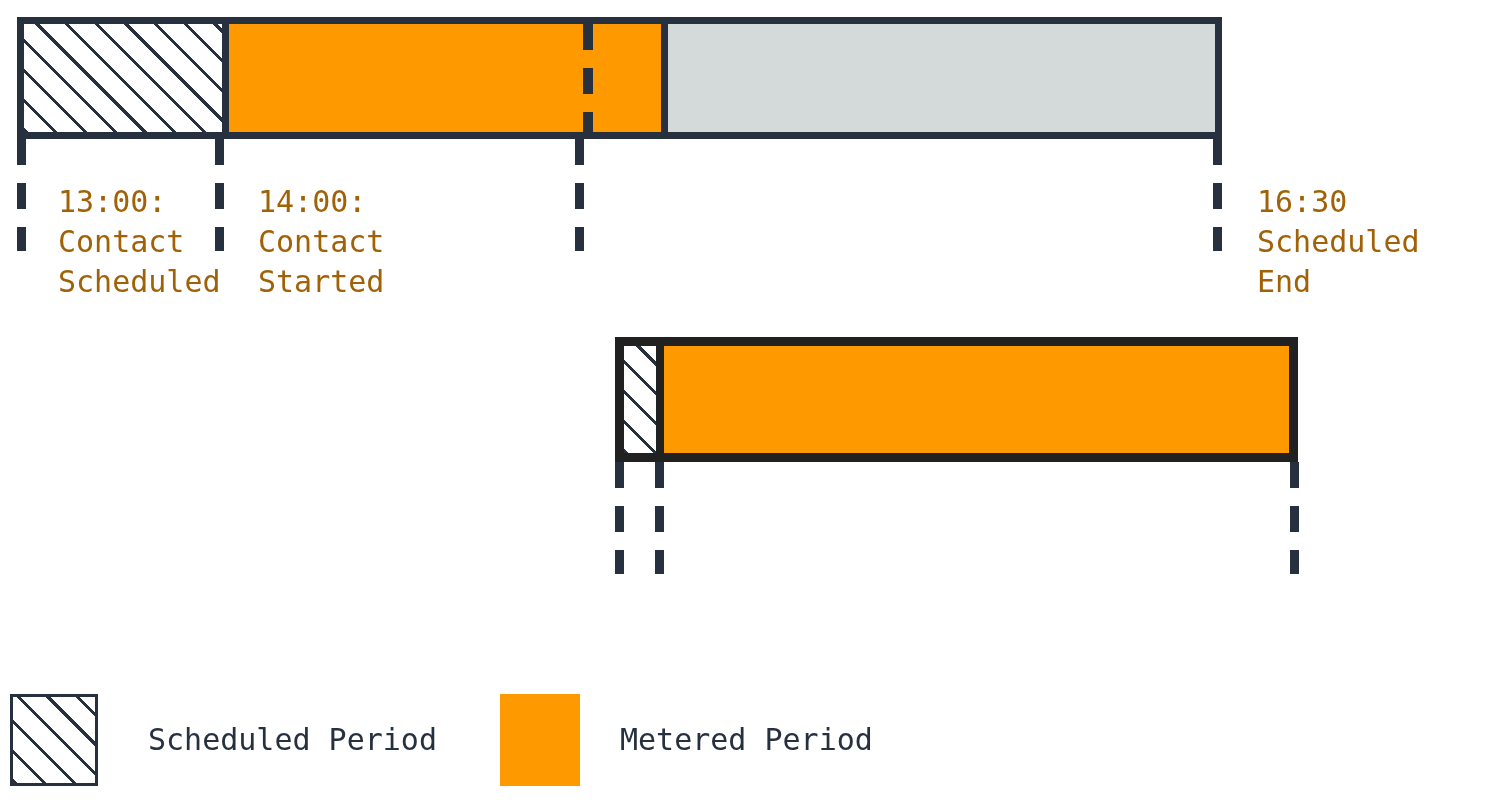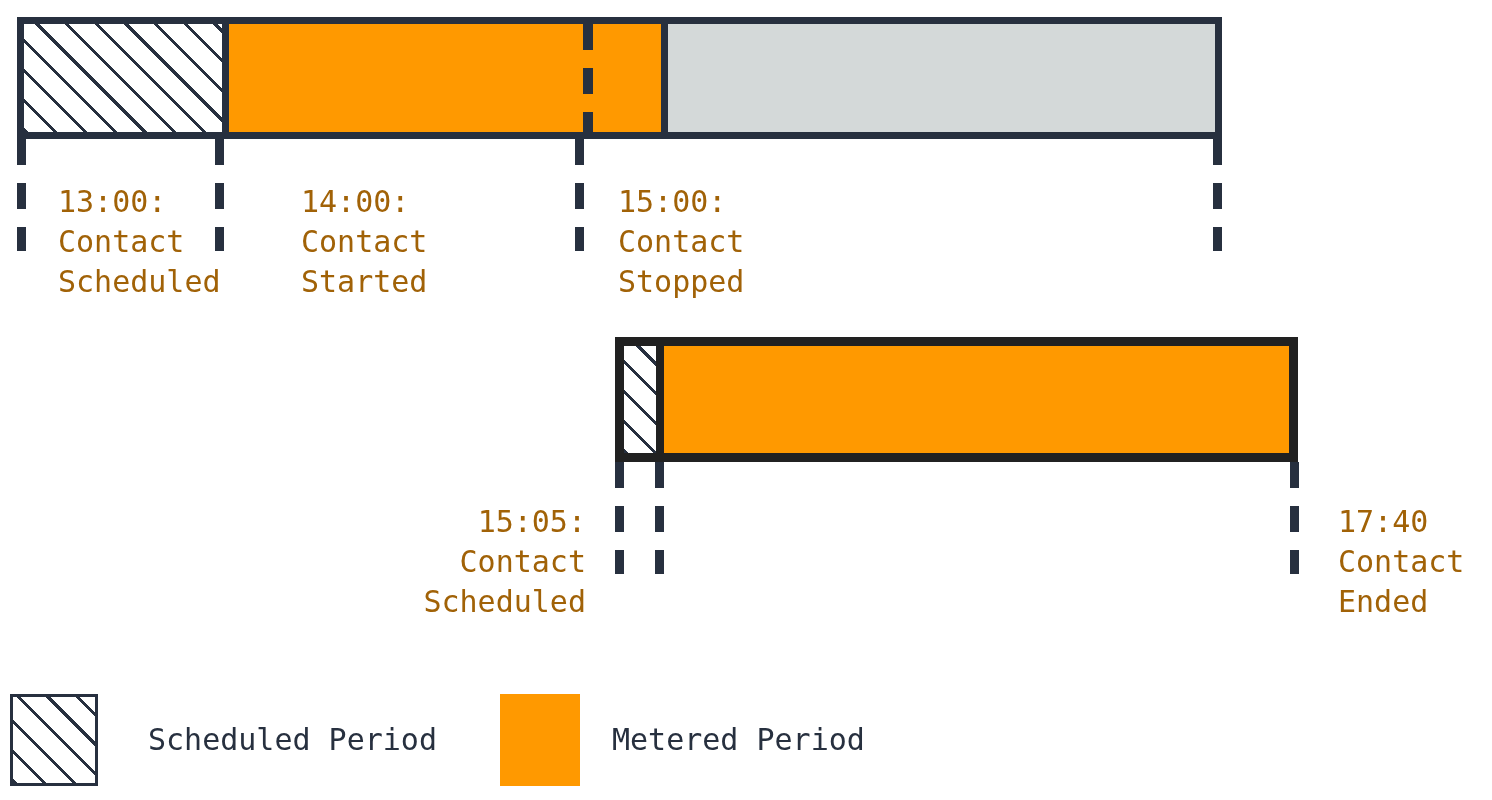--- a/index.html
+++ b/index.html
@@ -118,51 +118,45 @@
 
   <div class="tick" style="left:17px;   top:139px; height:112px;"></div>
   <div class="tick" style="left:215px;  top:139px; height:112px;"></div>
   <div class="tick" style="left:575px;  top:139px; height:112px;"></div>
   <div class="tick" style="left:1213px; top:139px; height:112px;"></div>
 
   <div class="tlabel" style="left:58px; top:182px;"><span>13:00:</span>
 <span>Contact</span>
 <span>Scheduled</span></div>
 
-  <div class="tlabel" style="left:258px; top:182px;margin-left:43px;"><span>14:00:</span>
+  <div class="tlabel" style="left:258px; top:182px;"><span>14:00:</span>
 <span>Contact</span>
 <span>Started</span></div>
 
-  <div class="tlabel" style="left:618px; top:182px;"><span>15:00:</span>
-<span>Contact</span>
-<span>Stopped</span></div>
 
+  <div class="tlabel" style="left:1257px; top:182px;"><span>16:30</span>
+<span>Scheduled</span>
+<span>End</span></div>
 
   <div class="bar black" style="left:615px; top:337px; width:683px; height:125px;">
     <div class="seg scheduled divider-right-black" style="width:40px;"></div>
     <div class="seg metered" style="flex:1 1 auto;"></div>
   </div>
 
   <div class="tick" style="left:615px;  top:462px; height:112px;"></div>
   <div class="tick" style="left:655px;  top:462px; height:112px;"></div>
   <div class="tick" style="left:1290px; top:462px; height:112px;"></div>
 
-  <div class="tlabel right" style="left:300px; top:502px; width:286px;"><span>15:05:</span>
-<span>Contact</span>
-<span>Scheduled</span></div>
 
 
-  <div class="tlabel" style="left:1338px; top:502px;"><span>17:40</span>
-<span>Contact</span>
-<span>Ended</span></div>
 
   <div class="legend-item" style="left:10px; top:694px;">
     <div class="swatch hatch"></div>
     <div class="legend-label" style="margin-left:50px;">Scheduled Period</div>
   </div>
 
   <div class="legend-item" style="left:500px; top:694px;">
     <div class="swatch orange"></div>
-    <div class="legend-label" style="margin-left:32px;">Metered Period</div>
+    <div class="legend-label" style="margin-left:40px;">Metered Period</div>
   </div>
 
 
 </div>
 
 </body></html>

